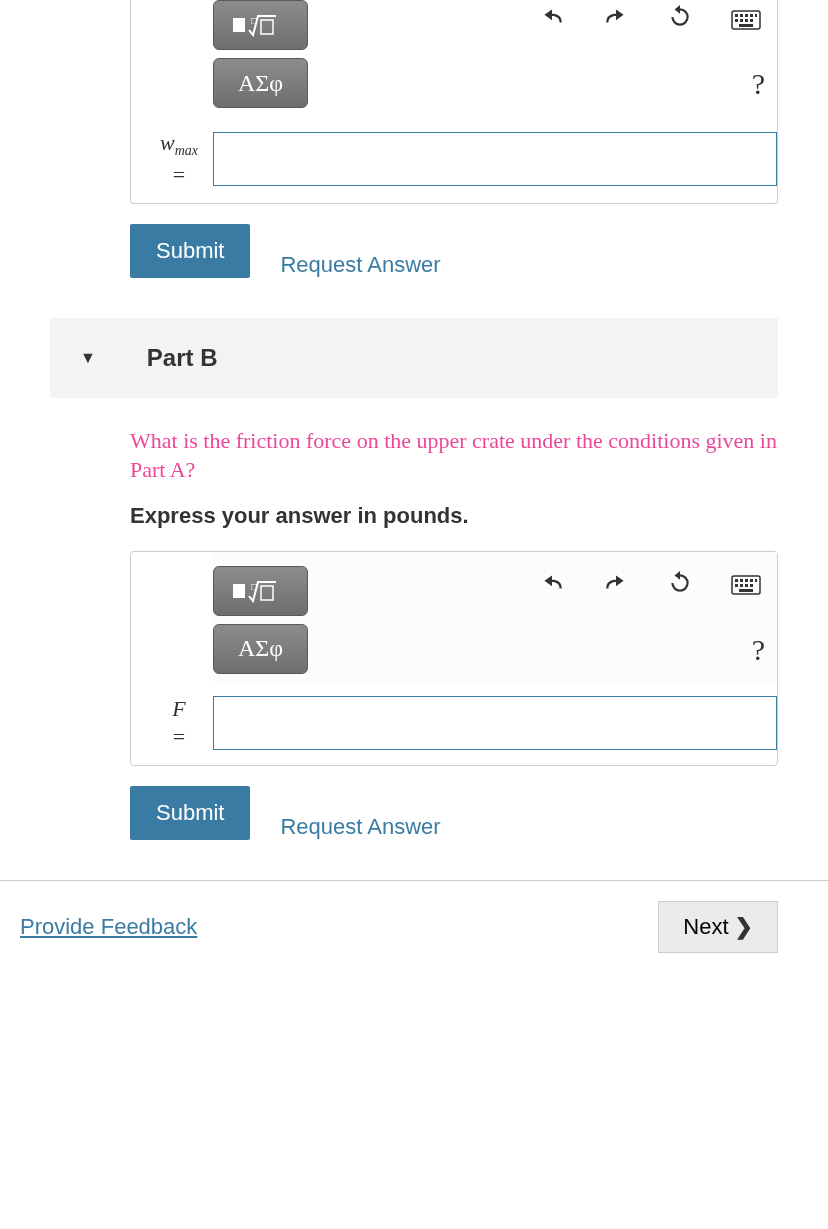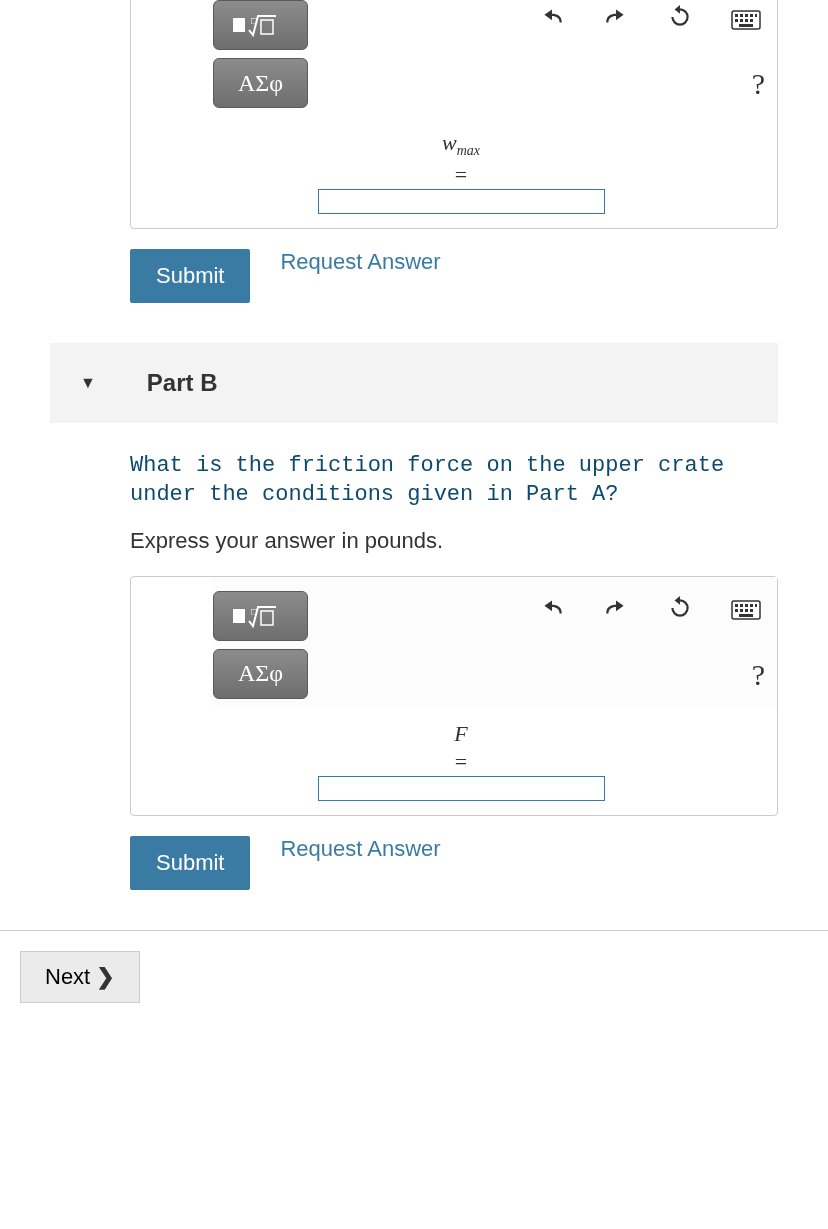--- a/index.html
+++ b/index.html
@@ -8,32 +8,32 @@
 .answer-box { border: 1px solid #ccc; border-radius: 4px; padding: 18px 0 18px 14px; margin-left: 80px; margin-bottom: 20px; }
 .toolbar-wrap { border: 1px solid #ccc; border-bottom: none; border-radius: 4px 4px 0 0; padding: 8px 12px; display: flex; justify-content: space-between; align-items: flex-start; margin-left: 68px; background: #fcfcfc; }
 .tool-left { display: flex; flex-direction: column; gap: 8px; }
 .tool-btn { display: inline-flex; align-items: center; justify-content: center; width: 95px; height: 50px; background: linear-gradient(#8c8c8c,#6e6e6e); border: 1px solid #5a5a5a; border-radius: 6px; color: #fff; font-size: 24px; cursor: pointer; font-family: 'Times New Roman', serif; }
 .tool-btn.math-btn svg { width: 60px; height: 30px; }
 .tool-right-row1 { display: flex; gap: 30px; align-items: center; }
 .tool-right-row2 { display: flex; justify-content: flex-end; margin-top: 18px; }
 .tool-right-col { display: flex; flex-direction: column; align-items: flex-end; gap: 8px; }
 .icon-btn { background: none; border: none; cursor: pointer; font-size: 28px; color: #333; padding: 4px; }
 .help-btn { background: none; border: none; cursor: pointer; font-size: 30px; color: #333; font-family: 'Times New Roman', serif; }
-.input-row { display: flex; align-items: center; margin-left: 0; margin-top: 14px; flex-direction: column; }
+.input-row { display: flex; align-items: center; margin-left: 0; margin-top: 14px; }
 .input-label { width: 68px; text-align: center; font-family: 'Times New Roman', serif; font-size: 22px; font-style: italic; color: #333; line-height: 1.2; }
 .input-label .eq { font-style: normal; display: block; margin-top: 2px; }
 .answer-input { flex: 1; height: 54px; border: 1px solid #3a7ba3; background: #fff; outline: none; font-size: 20px; padding: 0 10px; }
-.actions { display: flex; align-items: flex-start; gap: 30px; margin-left: 80px; margin-bottom: 40px; }
+.actions { display: flex; align-items: flex-end; gap: 30px; margin-left: 80px; margin-bottom: 40px; }
 .submit-btn { background: #3a7ba3; color: #fff; border: none; padding: 14px 26px; font-size: 22px; cursor: pointer; border-radius: 2px; }
 .request-link { color: #3a7ba3; font-size: 22px; cursor: pointer; }
 .part-header { background: #f3f3f3; padding: 26px 30px; display: flex; align-items: center; gap: 18px; margin: 0 50px 28px 50px; cursor: pointer; }
 .part-header .tri { color: #333; font-size: 16px; }
 .part-header .title { font-weight: bold; font-size: 24px; margin-left: 33px; }
-.question-text { font-size: 22px; color: #0c4a6e; margin: 0 50px 18px 130px; line-height: 1.35; font-family: Liberation Mono, monospace; }
-.instruction { font-weight: normal; font-size: 22px; margin: 0 50px 22px 130px; }
+.question-text { font-size: 22px; color: #ec4899; margin: 0 50px 18px 130px; line-height: 1.35; font-family: Liberation Serif, serif; }
+.instruction { font-weight: bold; font-size: 22px; margin: 0 50px 22px 130px; }
 .footer { display: flex; justify-content: space-between; align-items: center; padding: 20px 50px 20px 20px; border-top: 1px solid #ccc; margin-top: 30px; }
 .feedback-link { color: #3a7ba3; text-decoration: underline; font-size: 22px; cursor: pointer; }
 .next-btn { background: #ebebeb; border: 1px solid #ccc; padding: 12px 24px; font-size: 22px; cursor: pointer; display: flex; align-items: flex-start; gap: 6px; }
 .chev { font-weight: bold; color: #333; }
 .partA-box { border: 1px solid #ccc; border-top: none; border-radius: 0 0 4px 4px; padding: 0 0 14px 14px; margin-left: 80px; margin-bottom: 20px; }
 .partA-toolbar { border: none; border-bottom: none; margin-left: 68px; padding: 0 12px 8px 0; background: #fff; display: flex; justify-content: space-between; }
 </style>
 </head>
 <body>
 
@@ -171,17 +171,18 @@
       <input class="answer-input" type="text" style="">
     </div>
   </div>
   <div class="actions">
     <button class="submit-btn">Submit</button>
     <a class="request-link">Request Answer</a>
   </div>
 </div>
 
 <div class="footer">
+  <a class="feedback-link">Provide Feedback</a>
   <button class="next-btn">
     <span>Next</span>
     <span class="chev">❯</span>
   </button>
 </div>
 
 </body></html>

